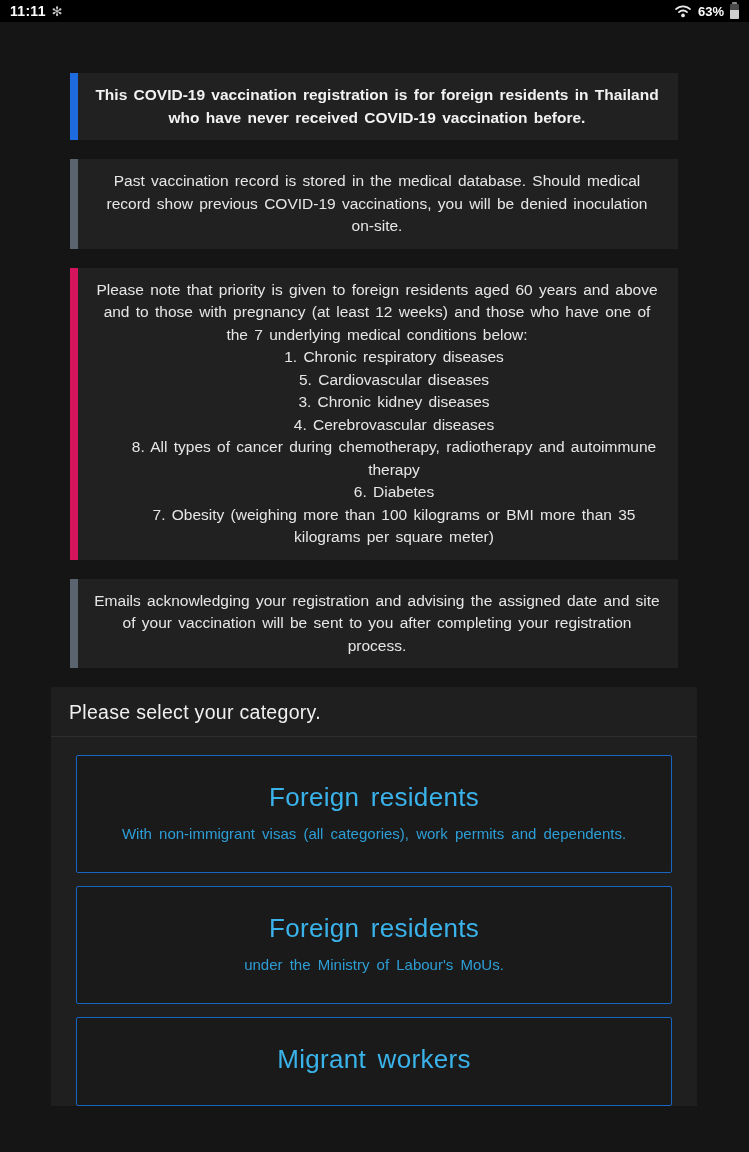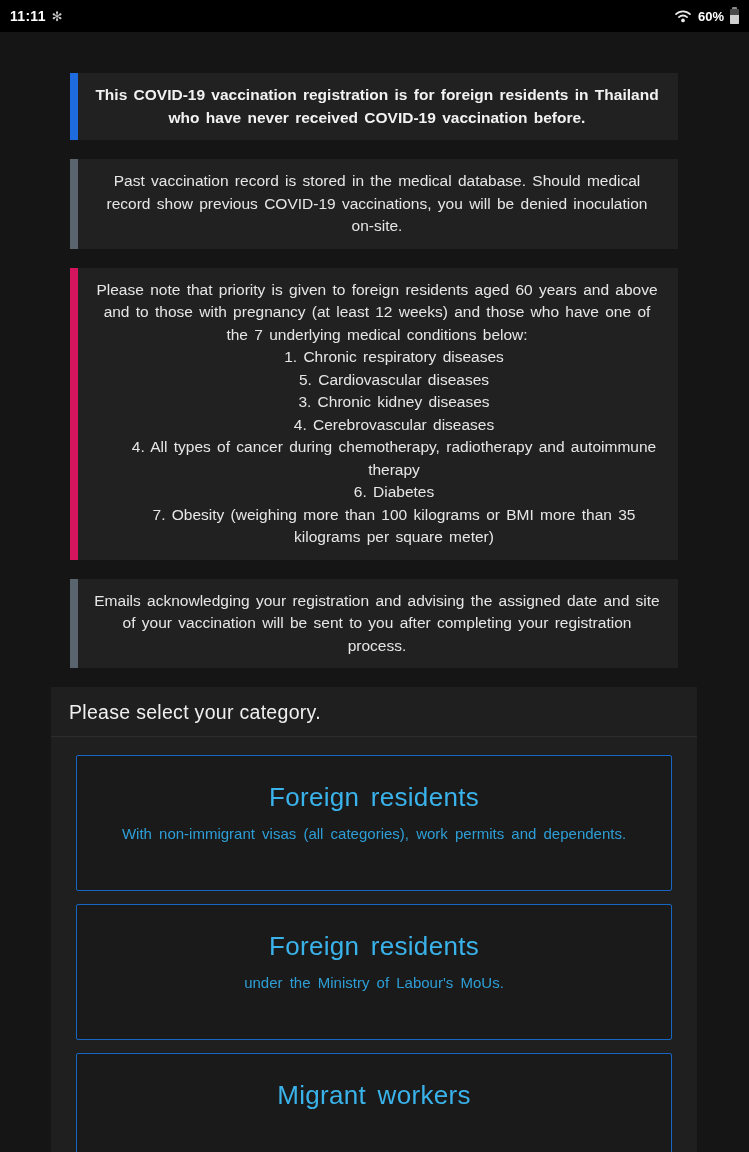--- a/index.html
+++ b/index.html
@@ -13,21 +13,21 @@
   }
   *{box-sizing:border-box}
   html,body{margin:0;padding:0}
   body{
     width:749px;height:1152px;overflow:hidden;position:relative;
     background:#131313;
     font-family:"Liberation Sans","DejaVu Sans",sans-serif;
   }
   
   .status-bar{
-    position:absolute;top:0;left:0;width:749px;height:32px;background:#000;
+    position:absolute;top:0;left:0;width:749px;height:22px;background:#000;
     display:flex;align-items:center;justify-content:space-between;
     padding:0 10px;z-index:50;color:#fff;
   }
   .sb-left,.sb-right{display:flex;align-items:center;gap:6px}
   .sb-time{font-size:14px;font-weight:bold;letter-spacing:.3px}
   .sb-shot{font-size:13px;color:#c9c9c9;line-height:1}
   .sb-percent{font-size:13px;font-weight:bold}
   .battery{position:relative;width:9px;height:15px;background:#4a4a4a;border-radius:1px}
   .battery:before{content:"";position:absolute;top:-2px;left:2px;width:5px;height:2px;background:#8a8a8a;border-radius:1px 1px 0 0}
   .battery .battery-fill{position:absolute;bottom:0;left:0;width:100%;height:60%;background:#cfcfcf;border-radius:0 0 1px 1px}
@@ -58,21 +58,21 @@
     margin:13px 0 0 51px;width:646px;background:#1f1f1f;
   }
   .category-heading{
     padding:14px 18px 12px;font-size:19.5px;color:#f0f0f0;letter-spacing:.3px;
     border-bottom:1px solid #2d2d2d;
   }
   .category-options{padding:18px 25px 0}
   .option-btn{
     display:block;width:100%;background:#1a1a1a;
     border:1px solid var(--option-border-blue);border-radius:2px;
-    padding:25px 12px 48px;margin-bottom:13px;text-align:center;cursor:pointer;
+    padding:25px 12px 30px;margin-bottom:13px;text-align:center;cursor:pointer;
     font-family:inherit;
   }
   .option-title{
     font-size:26px;line-height:32px;color:var(--option-title-blue);
     font-weight:500;letter-spacing:.3px;word-spacing:4px;
   }
   .option-subtitle{
     margin-top:12px;font-size:15px;color:var(--option-subtitle-blue);word-spacing:3px;
   }
   .wifi-icon svg{display:block}
@@ -88,21 +88,21 @@
   <div class="sb-right">
     <span class="wifi-icon">
       <svg width="18" height="14" viewBox="0 0 24 19">
         <g fill="none" stroke="#e8e8e8" stroke-width="2.4" stroke-linecap="round">
           <path d="M2.5 7 a 13.5 13.5 0 0 1 19 0"></path>
           <path d="M6.5 11 a 8 8 0 0 1 11 0"></path>
         </g>
         <circle cx="12" cy="15.5" r="2.5" fill="#e8e8e8"></circle>
       </svg>
     </span>
-    <span class="sb-percent">60%</span>
+    <span class="sb-percent">63%</span>
     <span class="battery">
         <span class="battery-fill"></span>
       </span>
   </div>
 </div>
 
 <div class="page">
 
 
   <div class="alerts">
@@ -115,21 +115,21 @@
       <div class="alert-text">Past vaccination record is stored in the medical database. Should medical record show previous COVID-19 vaccinations, you will be denied inoculation on-site.</div>
     </div>
 
     <div class="alert alert--pink">
       <div class="alert-text">Please note that priority is given to foreign residents aged 60 years and above and to those with pregnancy (at least 12 weeks) and those who have one of the 7 underlying medical conditions below:</div>
       <div class="condition-list">
         <div class="condition-item">1. Chronic respiratory diseases</div>
         <div class="condition-item">5. Cardiovascular diseases</div>
         <div class="condition-item">3. Chronic kidney diseases</div>
         <div class="condition-item">4. Cerebrovascular diseases</div>
-        <div class="condition-item">4. All types of cancer during chemotherapy, radiotherapy and autoimmune therapy</div>
+        <div class="condition-item">8. All types of cancer during chemotherapy, radiotherapy and autoimmune therapy</div>
         <div class="condition-item">6. Diabetes</div>
         <div class="condition-item">7. Obesity (weighing more than 100 kilograms or BMI more than 35 kilograms per square meter)</div>
       </div>
     </div>
 
     <div class="alert alert--gray">
       <div class="alert-text">Emails acknowledging your registration and advising the assigned date and site of your vaccination will be sent to you after completing your registration process.</div>
     </div>
 
   </div>

